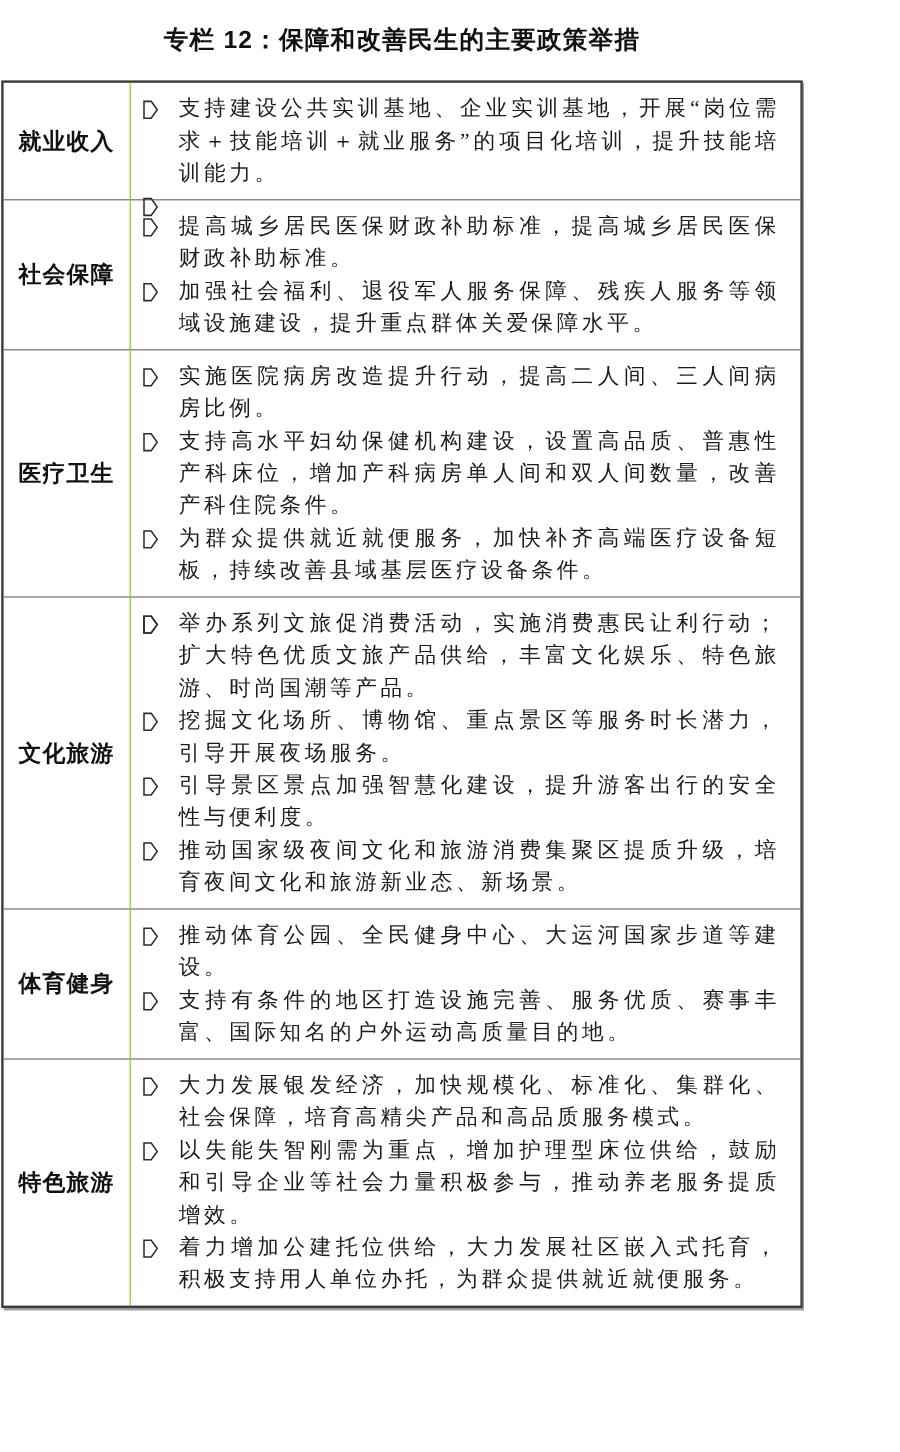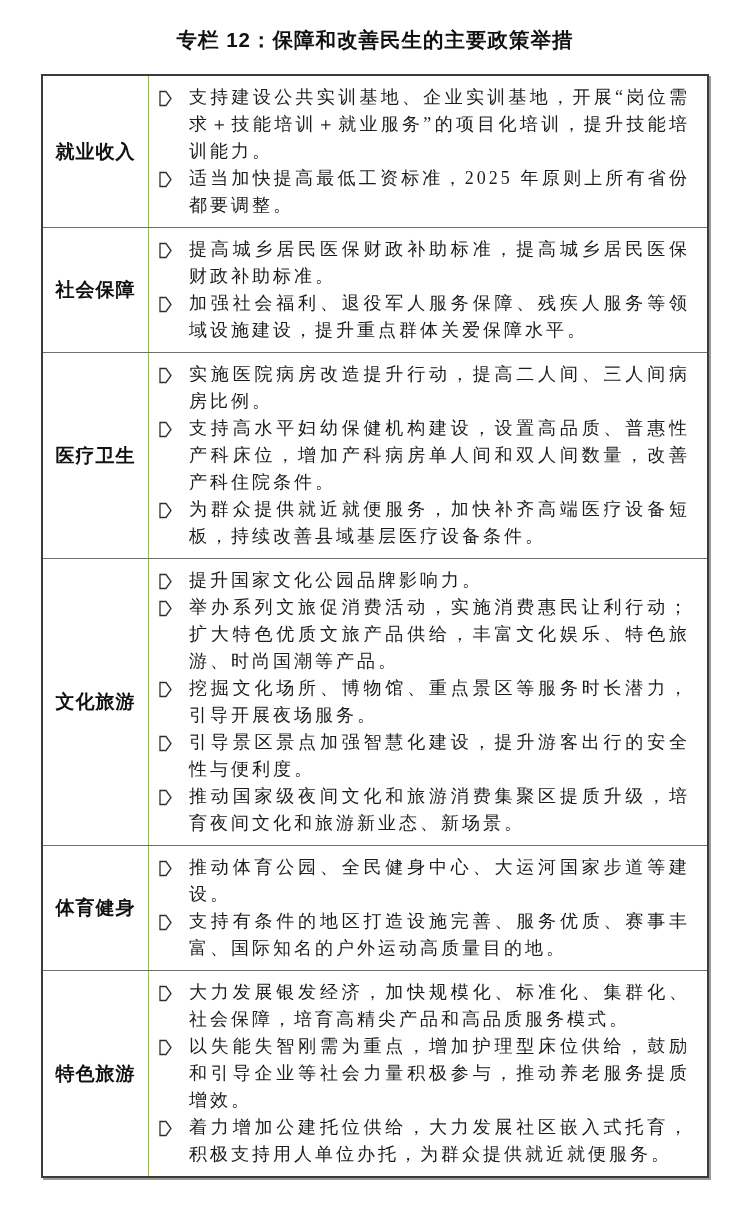--- a/index.html
+++ b/index.html
@@ -7,24 +7,24 @@
     padding: 0;
     background: #ffffff;
     width: 750px;
   }
   body {
     font-family: "Liberation Serif", "DejaVu Serif", serif;
     color: #1c1c1c;
     -webkit-font-smoothing: antialiased;
   }
   .page {
-    width: 750px;
+    width: 670px;
     height: 1210px;
     box-sizing: border-box;
-    padding-top: 26px;
+    padding-top: 19px;
     overflow: hidden;
   }
   .doc-title {
     font-family: "Liberation Sans", "DejaVu Sans", sans-serif;
     font-weight: bold;
     font-size: 20.5px;
     letter-spacing: 1px;
     text-align: center;
     margin: 0 0 20px 0;
     color: #111;
@@ -100,21 +100,20 @@
     </span>
     <span>支持建设公共实训基地、企业实训基地，开展“岗位需求＋技能培训＋就业服务”的项目化培训，提升技能培训能力。</span>
   </div>
 
   <div class="item">
     <span class="bullet">
       <svg width="13" height="17" viewBox="0 0 13 17" aria-hidden="true">
         <polygon points="1,1.5 7,1.5 12,8.5 7,15.5 1,15.5" fill="none" stroke="#2d2d2d" stroke-width="1.3"></polygon>
       </svg>
     </span>
-    <span>适当加快提高最低工资标准，2025 年原则上所有省份都要调整。</span>
   </div>
 </div>
   </div>
 
   <div class="row">
     <div class="cat-cell">
       <span>社会保障</span>
     </div>
     <div class="items-cell">
   <div class="item">
@@ -175,21 +174,20 @@
     <div class="cat-cell">
       <span>文化旅游</span>
     </div>
     <div class="items-cell">
   <div class="item">
     <span class="bullet">
       <svg width="13" height="17" viewBox="0 0 13 17" aria-hidden="true">
         <polygon points="1,1.5 7,1.5 12,8.5 7,15.5 1,15.5" fill="none" stroke="#2d2d2d" stroke-width="1.3"></polygon>
       </svg>
     </span>
-    <span>提升国家文化公园品牌影响力。</span>
   </div>
 
   <div class="item">
     <span class="bullet">
       <svg width="13" height="17" viewBox="0 0 13 17" aria-hidden="true">
         <polygon points="1,1.5 7,1.5 12,8.5 7,15.5 1,15.5" fill="none" stroke="#2d2d2d" stroke-width="1.3"></polygon>
       </svg>
     </span>
     <span>举办系列文旅促消费活动，实施消费惠民让利行动；扩大特色优质文旅产品供给，丰富文化娱乐、特色旅游、时尚国潮等产品。</span>
   </div>

